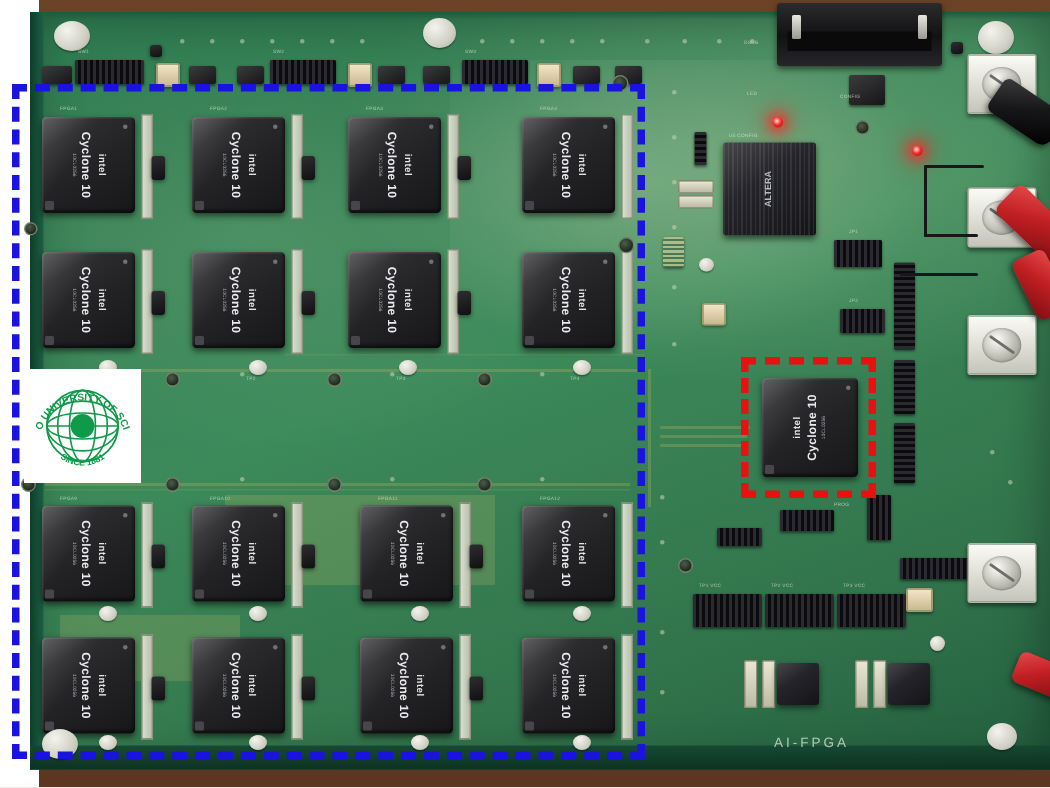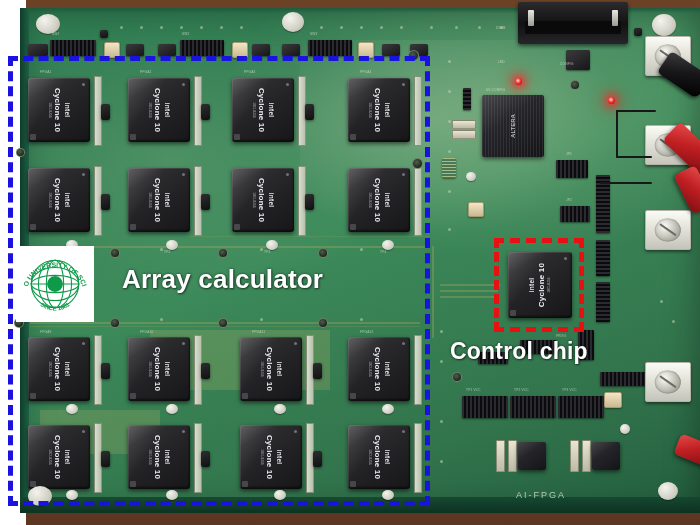--- a/index.html
+++ b/index.html
@@ -717,16 +717,14 @@
       </text>
       <text font-family="'Liberation Sans',sans-serif" font-size="8" font-weight="bold" fill="#0f9a4a">
         <textPath href="#arcBot" startOffset="50%" text-anchor="middle">SINCE 1881</textPath>
       </text>
     </svg>
   </div>
 
   <div class="ann-box blue" style="left:8px;top:56px;width:422px;height:450px;"></div>
   <div class="ann-box red" style="left:494px;top:238px;width:90px;height:94px;"></div>
 
-  <div class="ann-label" id="label-array">Array calculator</div>
-  <div class="ann-label" id="label-control">Control chip</div>
 
 </div>
 
 </body></html>

